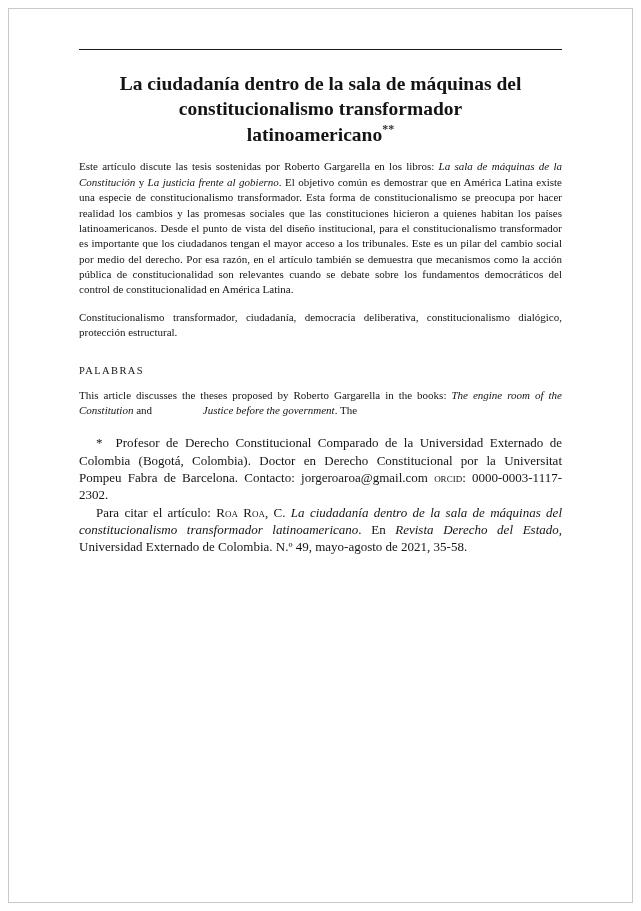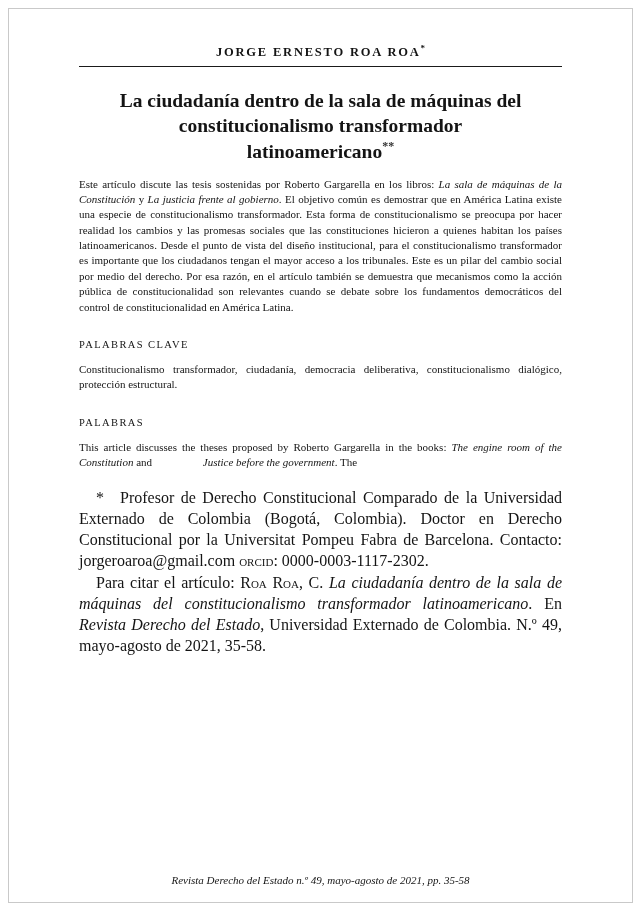--- a/index.html
+++ b/index.html
@@ -50,59 +50,54 @@
     letter-spacing: 1.4px;
   }
   .body-p {
     margin: 12px 0 0;
     font-size: 11px;
     line-height: 1.4;
     text-align: justify;
   }
   .footnotes {
     margin-top: 16px;
-    font-size: 16px;
+    font-size: 13px;
     line-height: 1.33;
     text-align: justify;
   }
   .footnotes p { margin: 0; text-indent: 17px; }
   .sc { font-variant: small-caps; }
   .footer {
     margin-top: auto;
     text-align: center;
     font-style: italic;
     font-size: 11px;
     padding-top: 8px;
     padding-bottom: 2px;
   }
 </style>
 </head>
 <body>
 
 <div class="page">
 
-  <div class="author">
-    <span>JORGE ERNESTO ROA ROA</span><sup>*</sup>
-  </div>
 
   <div class="rule"></div>
 
   <h1 class="title-es">
     <span>La ciudadanía dentro de la sala de máquinas del constitucionalismo transformador latinoamericano</span><sup>**</sup>
   </h1>
 
 
   <p class="body-p"><span>Este artículo discute las tesis sostenidas por Roberto Gargarella en los libros: </span><span style="font-style: italic;">La sala de máquinas de la Constitución</span><span> y </span><span style="font-style: italic;">La justicia frente al gobierno</span><span>. El objetivo común es demostrar que en América Latina existe una especie de constitucionalismo transformador. Esta forma de constitucionalismo se preocupa por hacer realidad los cambios y las promesas sociales que las constituciones hicieron a quienes habitan los países latinoamericanos. Desde el punto de vista del diseño institucional, para el constitucionalismo transformador es importante que los ciudadanos tengan el mayor acceso a los tribunales. Este es un pilar del cambio social por medio del derecho. Por esa razón, en el artículo también se demuestra que mecanismos como la acción pública de constitucionalidad son relevantes cuando se debate sobre los fundamentos democráticos del control de constitucionalidad en América Latina.</span></p>
 
-  <h2 class="sec">PALABRAS CLAVE</h2>
   <p class="body-p"><span>Constitucionalismo transformador, ciudadanía, democracia deliberativa, constitucionalismo dialógico, protección estructural.</span></p>
 
   <h2 class="sec">PALABRAS</h2>
   <p class="body-p"><span>This article discusses the theses proposed by Roberto Gargarella in the books: </span><span style="font-style: italic;">The engine room of the Constitution</span><span> and </span><span style="font-style: italic; margin-left: 48px;">Justice before the government</span><span>. The</span></p>
 
   <div class="footnotes">
     <p><span>* Profesor de Derecho Constitucional Comparado de la Universidad Externado de Colombia (Bogotá, Colombia). Doctor en Derecho Constitucional por la Universitat Pompeu Fabra de Barcelona. Contacto: jorgeroaroa@gmail.com </span><span class="sc">orcid</span><span>: 0000-0003-1117-2302.</span></p>
     <p><span>Para citar el artículo: </span><span class="sc">Roa Roa</span><span>, C. </span><span style="font-style: italic;">La ciudadanía dentro de la sala de máquinas del constitucionalismo transformador latinoamericano</span><span>. En </span><span style="font-style: italic;">Revista Derecho del Estado</span><span>, Universidad Externado de Colombia. N.º 49, mayo-agosto de 2021, 35-58.</span></p>
   </div>
 
-  <div class="footer">Revista Derecho del Estado n.º 49, mayo-agosto de 2021, pp. 35-58</div>
 
 </div>
 
 </body></html>

